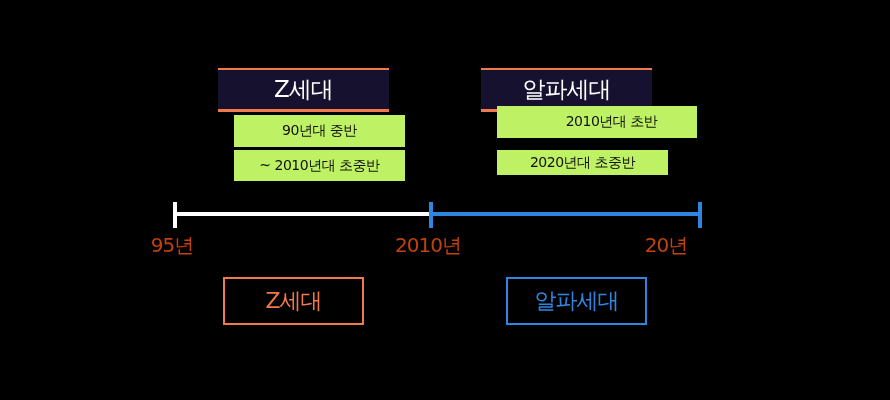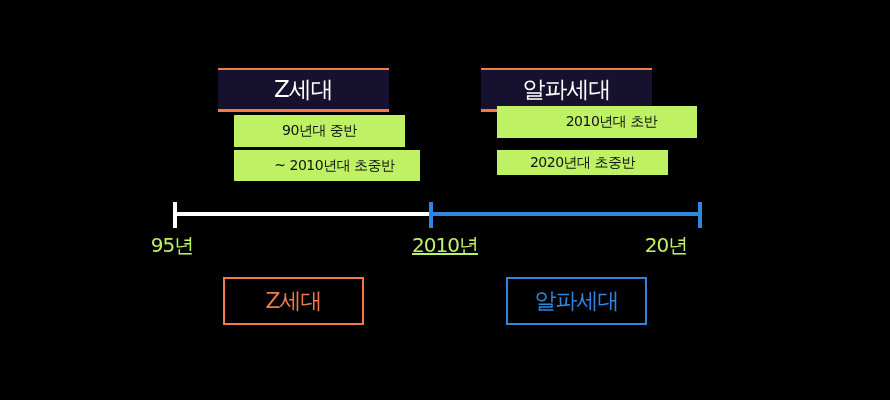--- a/index.html
+++ b/index.html
@@ -2,42 +2,42 @@
 <html><head>
 <meta charset="utf-8">
 <style>
   html, body { margin:0; padding:0; background:#000; }
   body { width:890px; height:400px; position:relative; overflow:hidden; font-family:"DejaVu Sans","Liberation Sans",sans-serif; }
   .card { position:absolute; width:171px; }
   .card-head { position:absolute; left:0; top:0; width:171px; height:44px; background:#16112e; border-top:2px solid #f07a4a; border-bottom:3px solid #f07a4a; box-sizing:border-box; color:#fff; font-size:23px; display:flex; align-items:center; justify-content:center; letter-spacing:-1px; }
   .card-row { position:absolute; left:0; width:171px; height:32px; background:#bef264; color:#111; font-size:14px; display:flex; align-items:center; justify-content:center; letter-spacing:-0.5px;margin-left:16px; }
   .line { position:absolute; height:4px; }
   .tick { position:absolute; width:4px; height:26px; top:202px; }
-  .label { position:absolute; top:232px; color:#bef264; font-size:20px; letter-spacing:-1px; transform:translateX(-50%); white-space:nowrap; }
+  .label { position:absolute; top:232px; color:#c2410c; font-size:20px; letter-spacing:-1px; transform:translateX(-50%); white-space:nowrap; }
   .tag { position:absolute; top:277px; height:48px; box-sizing:border-box; border:2px solid; display:flex; align-items:center; justify-content:center; font-size:22px; letter-spacing:-1px; }
 </style>
 </head>
 <body>
 
 <div class="card" style="left:218px; top:68px;">
   <div class="card-head">Z세대</div>
   <div class="card-row" style="top:47px;">90년대 중반</div>
-  <div class="card-row" style="top:82px; height:31px;padding-left:15px;">~ 2010년대 초중반</div>
+  <div class="card-row" style="top:82px; height:31px;">~ 2010년대 초중반</div>
 </div>
 
 <div class="card" style="left:481px; top:68px;">
   <div class="card-head">알파세대</div>
   <div class="card-row" style="top:38px;padding-left:29px;">2010년대 초반</div>
   <div class="card-row" style="top:82px; height:25px;">2020년대 초중반</div>
 </div>
 
 <div class="line" style="left:175px; top:212px; width:256px; background:#fff;"></div>
 <div class="line" style="left:431px; top:212px; width:270px; background:#2f86e0;"></div>
 <div class="tick" style="left:173px; background:#fff;"></div>
 <div class="tick" style="left:429px; background:#2f86e0;"></div>
 <div class="tick" style="left:698px; background:#2f86e0;"></div>
 
 <div class="label" style="left:172px;">95년</div>
-<div class="label" style="left:445px;text-decoration:underline;">2010년</div>
+<div class="label" style="left:428px;">2010년</div>
 <div class="label" style="left:666px;">20년</div>
 
 <div class="tag" style="left:223px; width:141px; border-color:#f07a4a; color:#f07a4a;">Z세대</div>
 <div class="tag" style="left:506px; width:141px; border-color:#2f86e0; color:#2f86e0;">알파세대</div>
 
 </body></html>

